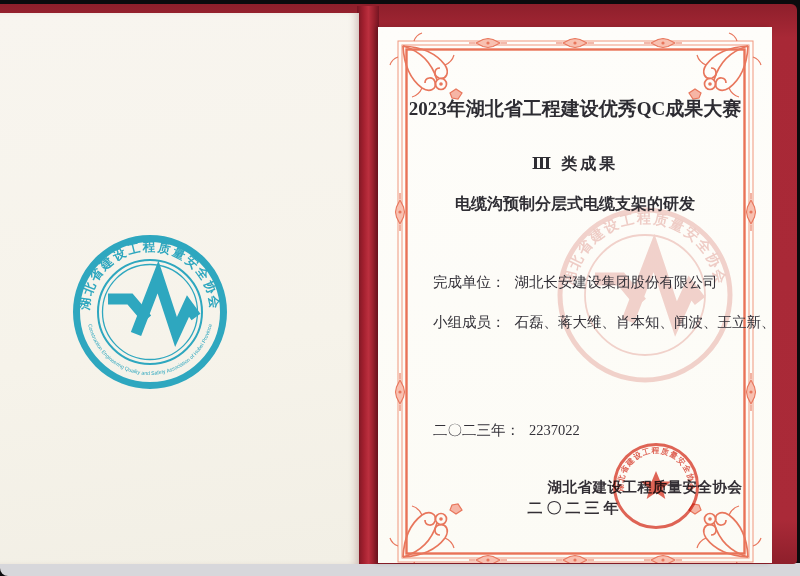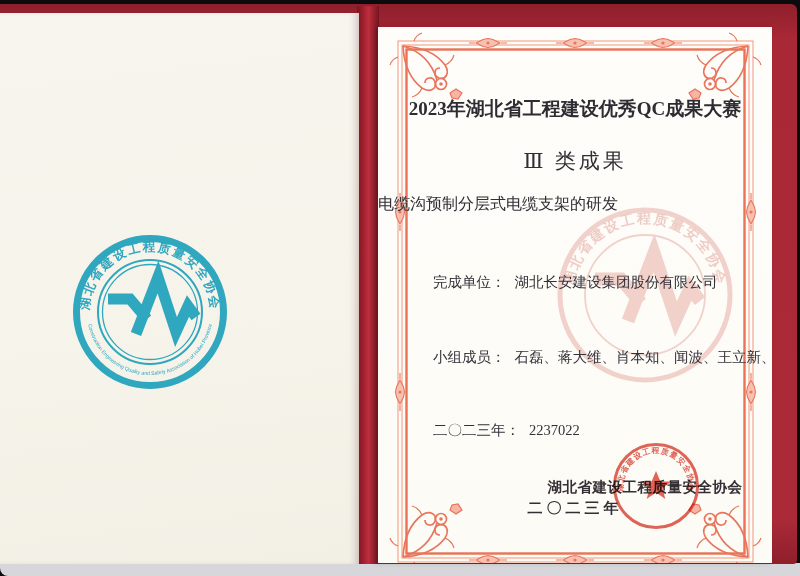--- a/index.html
+++ b/index.html
@@ -14,27 +14,27 @@
   .page-left{position:absolute;left:0;top:13px;width:359px;height:551px;
              background:linear-gradient(173deg,#f8f5ef 0%,#f6f3ea 60%,#f2efe5 100%);
              box-shadow:inset -7px 0 9px -5px rgba(90,20,25,.28);}
   .page-right{position:absolute;left:378px;top:27px;width:394px;height:536px;
               background:linear-gradient(180deg,#fefdfa,#fcfbf5);
               box-shadow:-3px 0 5px rgba(0,0,0,.18);}
   .frame-svg,.wm-svg{position:absolute;left:0;top:0;}
   .content{position:absolute;left:0;top:0;width:100%;height:100%;color:#35343a;}
   .t-title{position:absolute;left:0;top:69px;width:100%;text-align:center;
            font-size:19px;font-weight:bold;color:#2d2c32;letter-spacing:0px;}
-  .t-grade{position:absolute;left:0;top:120px;width:100%;text-align:center;
-           font-size:21px;font-weight:normal;letter-spacing:3px;color:#2f2e34;}
-  .t-project{position:absolute;left:0;top:167px;width:100%;text-align:left;
-             font-size:16px;font-weight:normal;color:#2f2e34;}
+  .t-grade{position:absolute;left:0;top:127px;width:100%;text-align:center;
+           font-size:16px;font-weight:bold;letter-spacing:3px;color:#2f2e34;}
+  .t-project{position:absolute;left:0;top:167px;width:100%;text-align:center;
+             font-size:16px;font-weight:bold;color:#2f2e34;}
   .field{position:absolute;left:55px;font-size:14.5px;font-weight:normal;color:#333138;white-space:nowrap;}
   .field .lbl{margin-right:9px;}
-  .f1{top:246px}.f2{top:274px}.f3{top:321px}.f4{top:323px;left:119px}
+  .f1{top:246px}.f2{top:274px}.f3{top:286px}.f4{top:323px;left:119px}
   .f-num{top:394px}
   .t-issuer{position:absolute;left:0;top:451px;width:100%;text-align:center;
             padding-left:140px;box-sizing:border-box;font-size:14.5px;font-weight:bold;color:#332f35;letter-spacing:.5px;}
   .t-year{position:absolute;left:0;top:472px;width:100%;text-align:center;
           box-sizing:border-box;font-size:15px;font-weight:bold;color:#332f35;letter-spacing:4px;}
   .logo-box{position:absolute;left:72px;top:221px;width:156px;height:156px;}
   .wm-box{position:absolute;left:177px;top:178px;width:180px;height:180px;opacity:.7;}
   .stamp-box{position:absolute;left:233px;top:414px;width:90px;height:90px;
              mix-blend-mode:multiply;opacity:.88;}
 </style>

